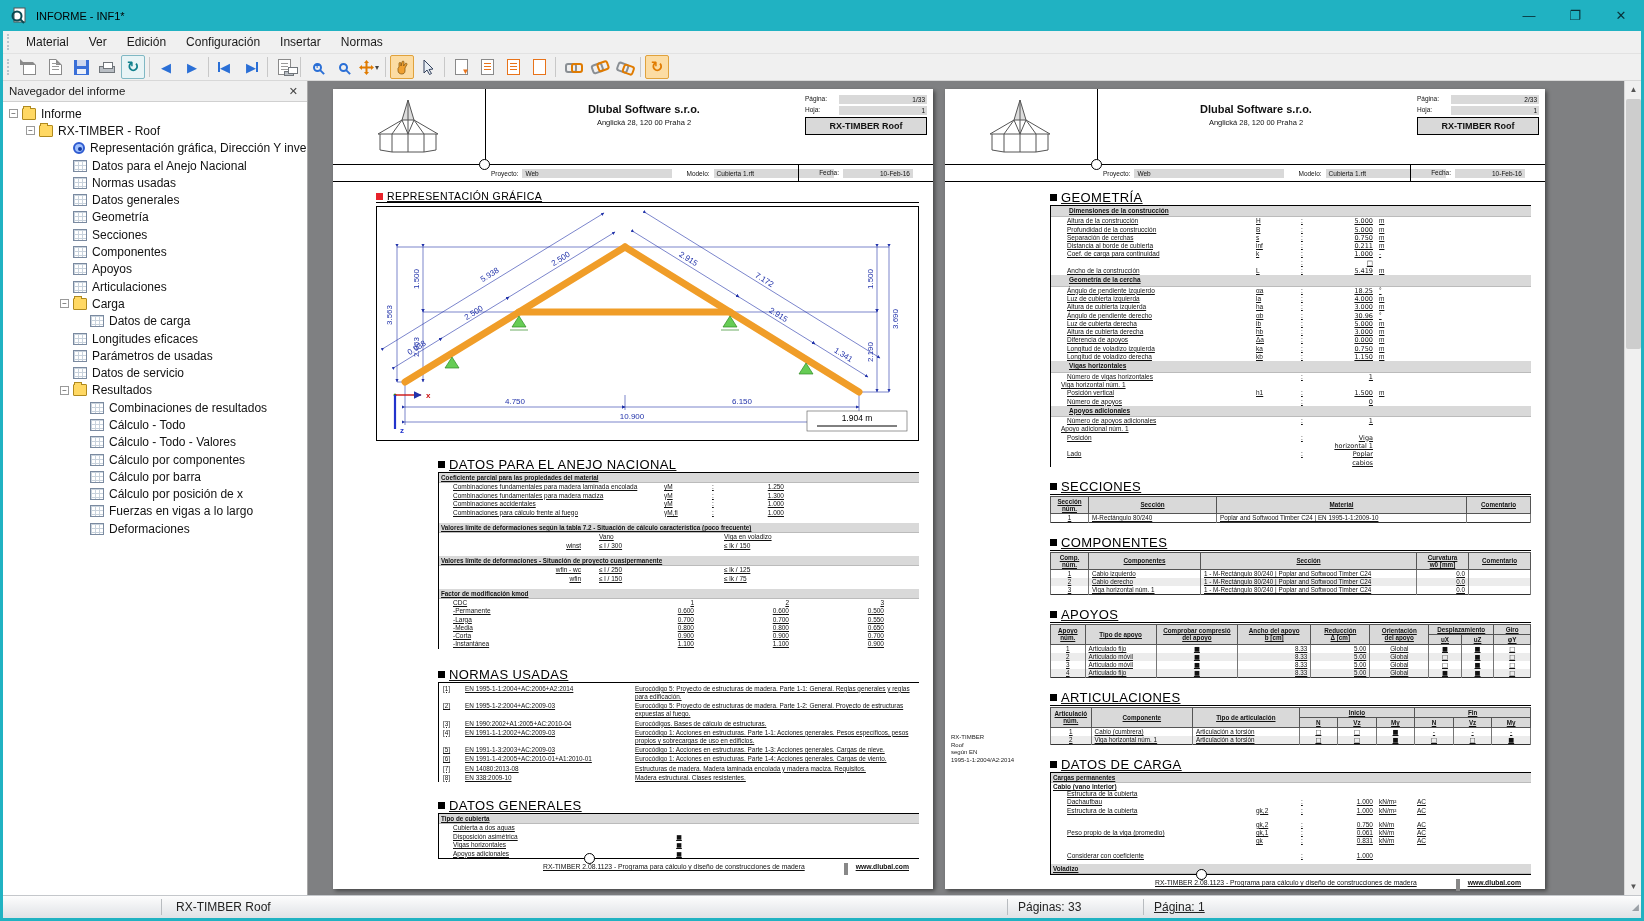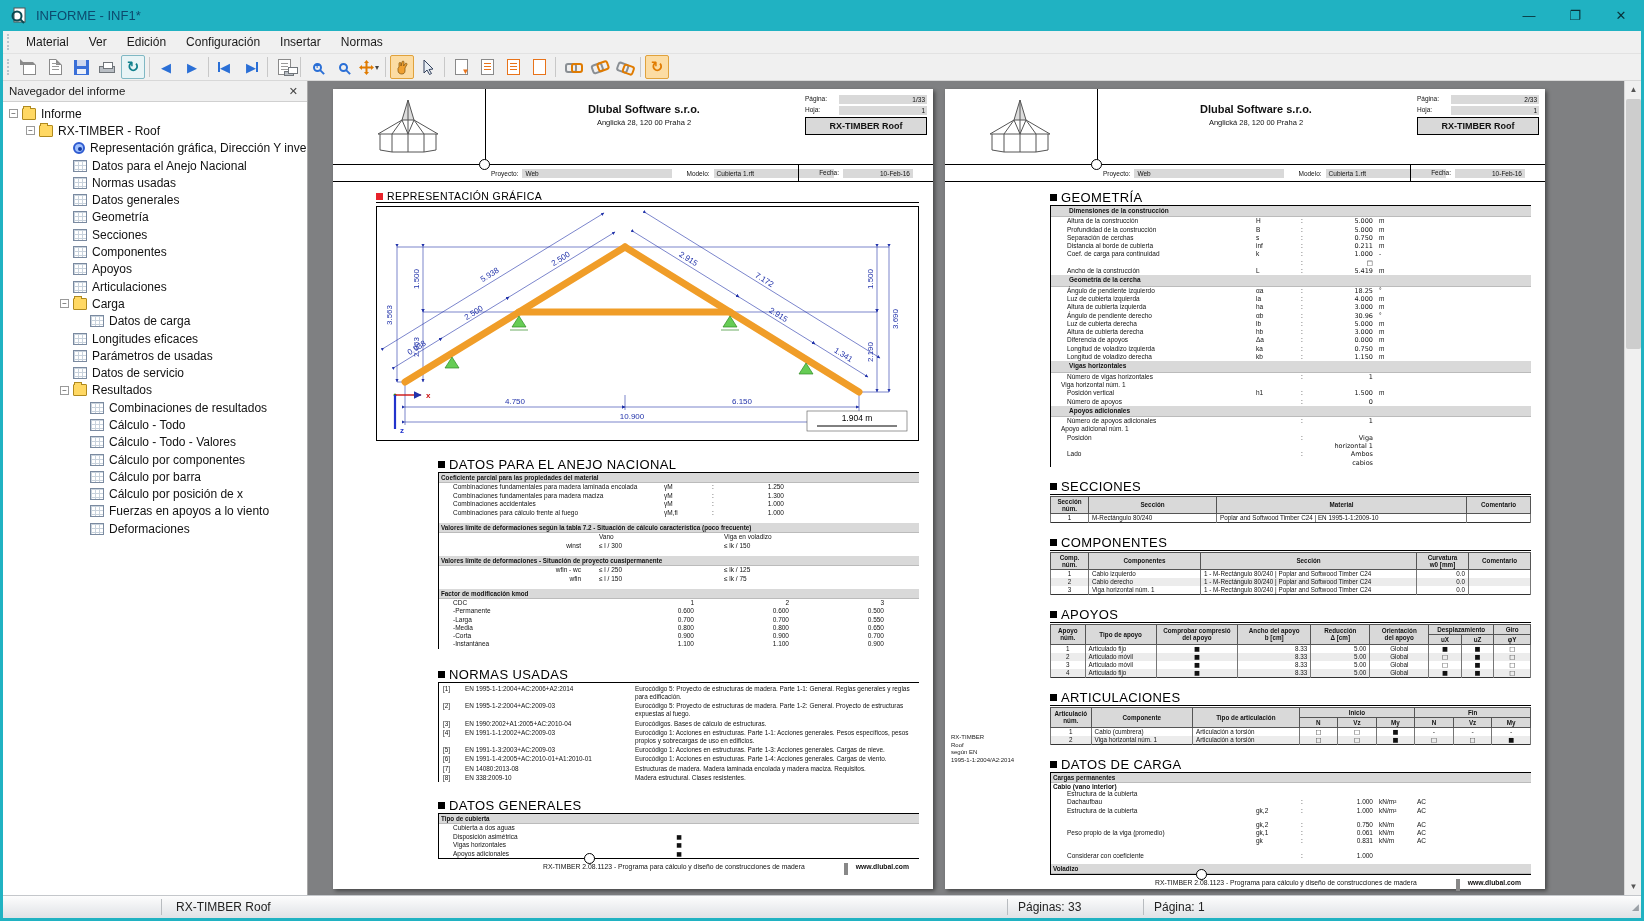--- a/index.html
+++ b/index.html
@@ -4,21 +4,21 @@
 <style>
   * { margin:0; padding:0; box-sizing:border-box; }
   html,body { width:1644px; height:921px; overflow:hidden; }
   body { font-family:"Liberation Sans","DejaVu Sans",sans-serif; background:#20b2c2; position:relative; }
   .chk { font-family:"DejaVu Sans",sans-serif; }
 
   
   .titlebar { position:absolute; left:0; top:0; width:1644px; height:31px; background:#20b2c2;
               display:flex; align-items:center; padding-left:10px; }
   .app-icon { width:18px; height:18px; margin-right:8px; display:inline-flex; }
-  .titlebar .title { font-size:13px; color:#0c4a6e; }
+  .titlebar .title { font-size:11px; color:#000000; }
   .win-controls { margin-left:auto; display:flex; }
   .winbtn { width:46px; height:31px; display:flex; align-items:center; justify-content:center;
             font-size:13px; color:#083037; cursor:default; }
 
   .menubar { position:absolute; left:3px; top:31px; width:1638px; height:23px; background:#f0f0f0;
              display:flex; align-items:center; border-bottom:1px solid #e2e2e2; }
   .grip { width:5px; height:16px; margin:0 4px; border-left:2px dotted #b8c4cc; }
   .menu-item { font-size:12px; padding:3px 10px; color:#1a1a1a; }
 
   .toolbar { position:absolute; left:3px; top:54px; width:1638px; height:27px; background:#f0f0f0;
@@ -105,21 +105,21 @@
                   text-align:center; padding:3px 0; margin-top:2px; }
   .rp-projrow { position:relative; height:17px; border-bottom:1px solid #000; flex:none; display:flex;
                 align-items:center; font-size:6.5px; padding-left:158px; }
   .rp-projrow .lbl { margin-right:4px; }
   .rp-projrow .val { background:#d9d9d9; padding:1px 3px; margin-right:14px; }
   .rp-projrow .val.w { width:150px; } .rp-projrow .val.m { width:120px; }
   .pr-div { position:absolute; right:134px; top:0; bottom:0; width:1px; background:#000; }
   .pr-date { position:absolute; right:6px; display:flex; }
   .pr-date .val { width:70px; background:#d9d9d9; padding:1px 3px; text-align:right; }
 
-  .rp-body { flex:1; position:relative; padding:6px 14px 0 105px; display:flex; flex-direction:column; }
+  .rp-body { flex:1; position:relative; padding:6px 14px 0 105px; display:flex; flex-direction:column;text-decoration:underline; }
 
   .sec-h { position:relative; display:flex; align-items:center; border-bottom:1px solid #000; margin-top:8px; }
   .sec-h .bullet { width:7px; height:7px; background:#000; margin-right:4px; flex:none; }
   .sec-h .bullet.red { background:#e8222a; }
   .sec-h .t { font-size:13px; letter-spacing:.4px; color:#000; }
   .sec-h.small .t { font-size:10.5px; }
 
   .band { background:#d9d9d9; font-weight:bold; font-size:6.3px; padding:1px 2px; border-bottom:1px solid #bbb; }
   .sec { border-left:1px solid #000; }
 
@@ -161,21 +161,21 @@
   .margin-note { position:absolute; left:6px; top:552px; width:96px; font-size:6px; line-height:7.5px; color:#222; }
 
   
   .statusbar { position:absolute; left:3px; right:3px; bottom:3px; height:23px;
                background:linear-gradient(#fdfdfd,#dfe2e6); border-top:1px solid #c4c7cb;
                display:flex; align-items:center; font-size:12px; color:#222; }
   .sb-sep { width:1px; height:16px; background:#b8bcc0; }
   .sb-main { width:845px; padding-left:14px; }
   .sb-zone0 { width:158px; }
   .sb-pages { width:135px; padding-left:10px; }
-  .sb-page { width:110px; padding-left:10px; }
+  .sb-page { width:110px; padding-left:10px;text-decoration:underline; }
   .sb-grip { margin-left:auto; margin-right:2px; color:#9aa0a6; font-size:9px; }
 
   svg text { font-family:"Liberation Sans","DejaVu Sans",sans-serif; }
 </style>
 </head>
 <body>
 
 <div class="titlebar">
   <span class="app-icon">
     <svg viewBox="0 0 18 18" width="18" height="18">
@@ -446,21 +446,21 @@
 
       <div class="tree-item lvl3">
         <span class="expander"></span>
         <span class="ticon table"></span>
         <span>Cálculo por posición de x</span>
       </div>
 
       <div class="tree-item lvl3">
         <span class="expander"></span>
         <span class="ticon table"></span>
-        <span>Fuerzas en apoyos a lo viento</span>
+        <span>Fuerzas en vigas a lo largo</span>
       </div>
 
       <div class="tree-item lvl3">
         <span class="expander"></span>
         <span class="ticon table"></span>
         <span>Deformaciones</span>
       </div>
 
   </div>
 </div>
@@ -1080,21 +1080,21 @@
             <span></span>
             <span class="kvv chk">horizontal 1</span>
             <span class="ku"></span>
             <span></span>
           </div>
 
           <div class="kv row">
             <span class="kl">Lado</span>
             <span class="ks"></span>
             <span>:</span>
-            <span class="kvv chk">Ambos</span>
+            <span class="kvv chk">Poplar</span>
             <span class="ku"></span>
             <span></span>
           </div>
 
           <div class="kv row">
             <span class="kl"></span>
             <span class="ks"></span>
             <span></span>
             <span class="kvv chk">cabios</span>
             <span class="ku"></span>

